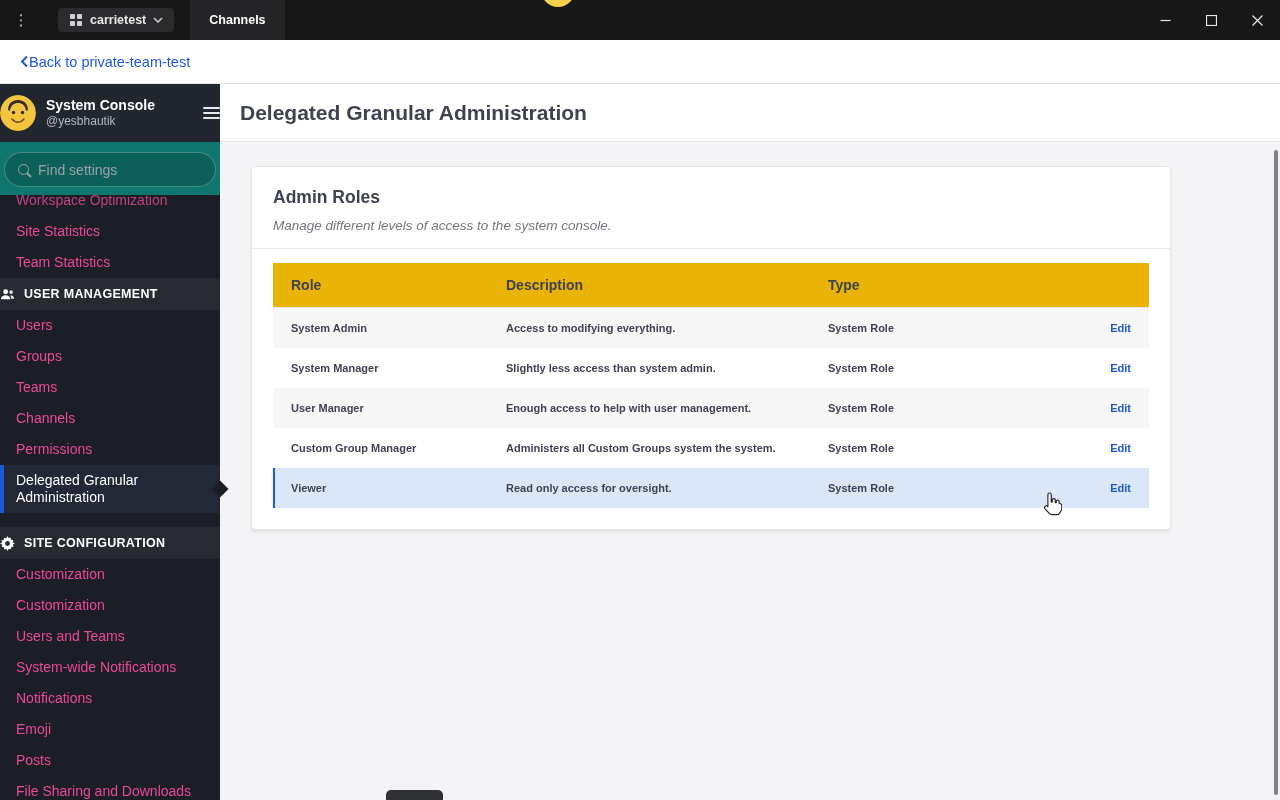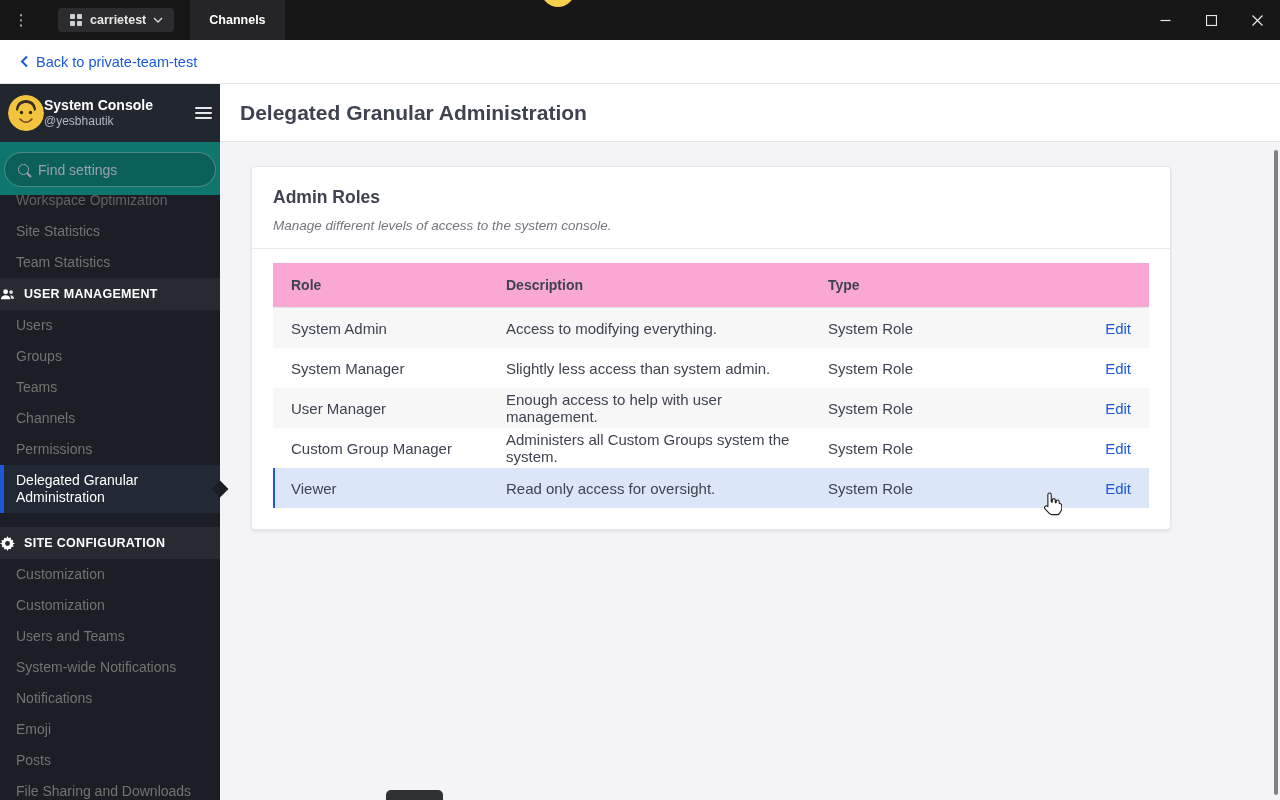--- a/index.html
+++ b/index.html
@@ -15,44 +15,44 @@
   .tab-channels { margin-left:16px; height:40px; display:flex; align-items:center; padding:0 19px;
                   background:#252527; font-size:12.5px; font-weight:700; color:#fff; cursor:pointer; }
   .title-emoji { position:absolute; left:541px; top:-27px; width:34px; height:34px; border-radius:50%;
                  background:#f7cf4a; }
   .win-controls { margin-left:auto; display:flex; height:40px; }
   .win-btn { width:46px; height:40px; display:flex; align-items:center; justify-content:center; cursor:pointer; }
 
   
   .backbar { position:absolute; top:40px; left:0; width:1280px; height:44px; background:#fff;
              border-bottom:1px solid #e6e6e9; display:flex; align-items:center; padding-left:20px; z-index:15; }
-  .back-link { color:#1c58d9; font-size:14.5px; display:flex; gap:7px; align-items:center; cursor:pointer; text-decoration:none; }
+  .back-link { color:#1c58d9; font-size:14.5px; display:flex; align-items:center; cursor:pointer; text-decoration:none; }
 
   
   .sidebar { position:absolute; top:84px; left:0; width:220px; height:716px; background:#1b1e24; overflow:hidden; z-index:10; }
-  .sidebar-header { height:58px; background:#22262e; display:flex; align-items:center; padding:0 8px; }
+  .sidebar-header { height:58px; background:#22262e; display:flex; align-items:center; padding:0 0; gap:10px; }
   .avatar { width:36px; height:36px; border-radius:50%; overflow:hidden; flex-shrink:0; cursor:pointer; }
   .sb-head-text { line-height:1.25; }
   .sb-title { font-size:14px; font-weight:700; color:#fff; }
   .sb-sub { font-size:12px; color:#b5b9c0; }
   .hamburger { margin-left:auto; width:17px; display:flex; flex-direction:column; gap:3px; cursor:pointer; }
   .hamburger span { height:2px; background:#e6e8ea; border-radius:1px; }
 
   .search-wrap { padding:10px 4px 8px; position:relative; z-index:3; background:#0f766e; }
   .search-pill { height:35px; border:1px solid rgba(255,255,255,.25); border-radius:18px; display:flex;
                  align-items:center; padding:0 13px; gap:9px; background:rgba(0,0,0,.18); }
   .search-icon { width:11px; height:11px; border:1.5px solid #9ba1ab; border-radius:50%; position:relative; flex-shrink:0; }
   .search-icon::after { content:""; position:absolute; width:6px; height:1.6px; background:#9ba1ab;
                         transform:rotate(45deg); right:-4px; bottom:-2px; }
   .search-pill input { background:transparent; border:none; outline:none; color:#e0e3e8; font-size:14px; width:100%;
                        font-family:"Liberation Sans", sans-serif; }
   .search-pill input::placeholder { color:#9ba1ab; }
 
   .side-list { position:relative; z-index:1; }
-  .side-item { padding:7px 16px; font-size:14px; line-height:17px; color:#737373; cursor:pointer; }
+  .side-item { padding:7px 16px; font-size:14px; line-height:17px; color:#ec4899; cursor:pointer; }
   .side-item.partial { margin-top:-10px; opacity:.8; }
   .side-item.active { background:#222835; color:#fff; box-shadow:inset 4px 0 0 #1c58d9; }
   .side-section { height:32px; background:#272b31; color:#fff; display:flex; align-items:center; gap:9px;
                   padding:0 0; font-size:12.5px; font-weight:700; letter-spacing:.3px; cursor:default; }
   .side-section.gap-above { margin-top:14px; }
   .active-notch { position:absolute; left:214px; top:483px; width:12px; height:12px; background:#1b1e24;
                   transform:rotate(45deg); z-index:12; }
 
   
   .main { position:absolute; left:220px; top:84px; width:1060px; height:716px; background:#f4f4f6; }
@@ -61,22 +61,22 @@
 
   .card { position:absolute; left:31px; top:82px; width:920px; background:#fff; border:1px solid #e6e6e9;
           border-radius:4px; box-shadow:0 2px 3px rgba(0,0,0,.08); }
   .card-head { padding:20px 21px 15px; }
   .card-title { font-size:17.5px; font-weight:600; color:#3f4350; margin-bottom:10px; }
   .card-sub { font-size:13.5px; color:#73767d;font-style:italic; }
   .card-divider { height:1px; background:#e9eaee; }
 
   .tbl { margin:14px 21px 21px; }
   .tbl-header, .tbl-row { display:grid; grid-template-columns:215px 322px 160px 1fr; align-items:center; }
-  .tbl-header { height:45px; background:#f9a8d4; border-bottom:1px solid #e4e5e9; font-size:14px; font-weight:700; color:#3f4350; }
-  .tbl-row { height:40px; font-size:15px; color:#3f4350; }
+  .tbl-header { height:45px; background:#eab308; border-bottom:1px solid #e4e5e9; font-size:14px; font-weight:700; color:#3f4350; }
+  .tbl-row { height:40px; font-size:11px; color:#3f4350;font-weight:bold; }
   .tbl-row:nth-child(even) { background:#f7f7f8; }
   .tbl-row.active { background:#dbe7f8; box-shadow:inset 2px 0 0 #1c58d9; }
   .cell { padding-left:18px; }
   .cell-action { text-align:right; padding-right:18px; }
   .edit-link { color:#1c58d9; cursor:pointer; text-decoration:none; }
 
   
   .cursor { position:absolute; left:1040px; top:492px; z-index:50; pointer-events:none; }
   .scroll-sliver { position:absolute; right:2px; top:150px; width:4px; height:645px; background:#60646b;
                    border-radius:2px; opacity:.8; z-index:30; }

